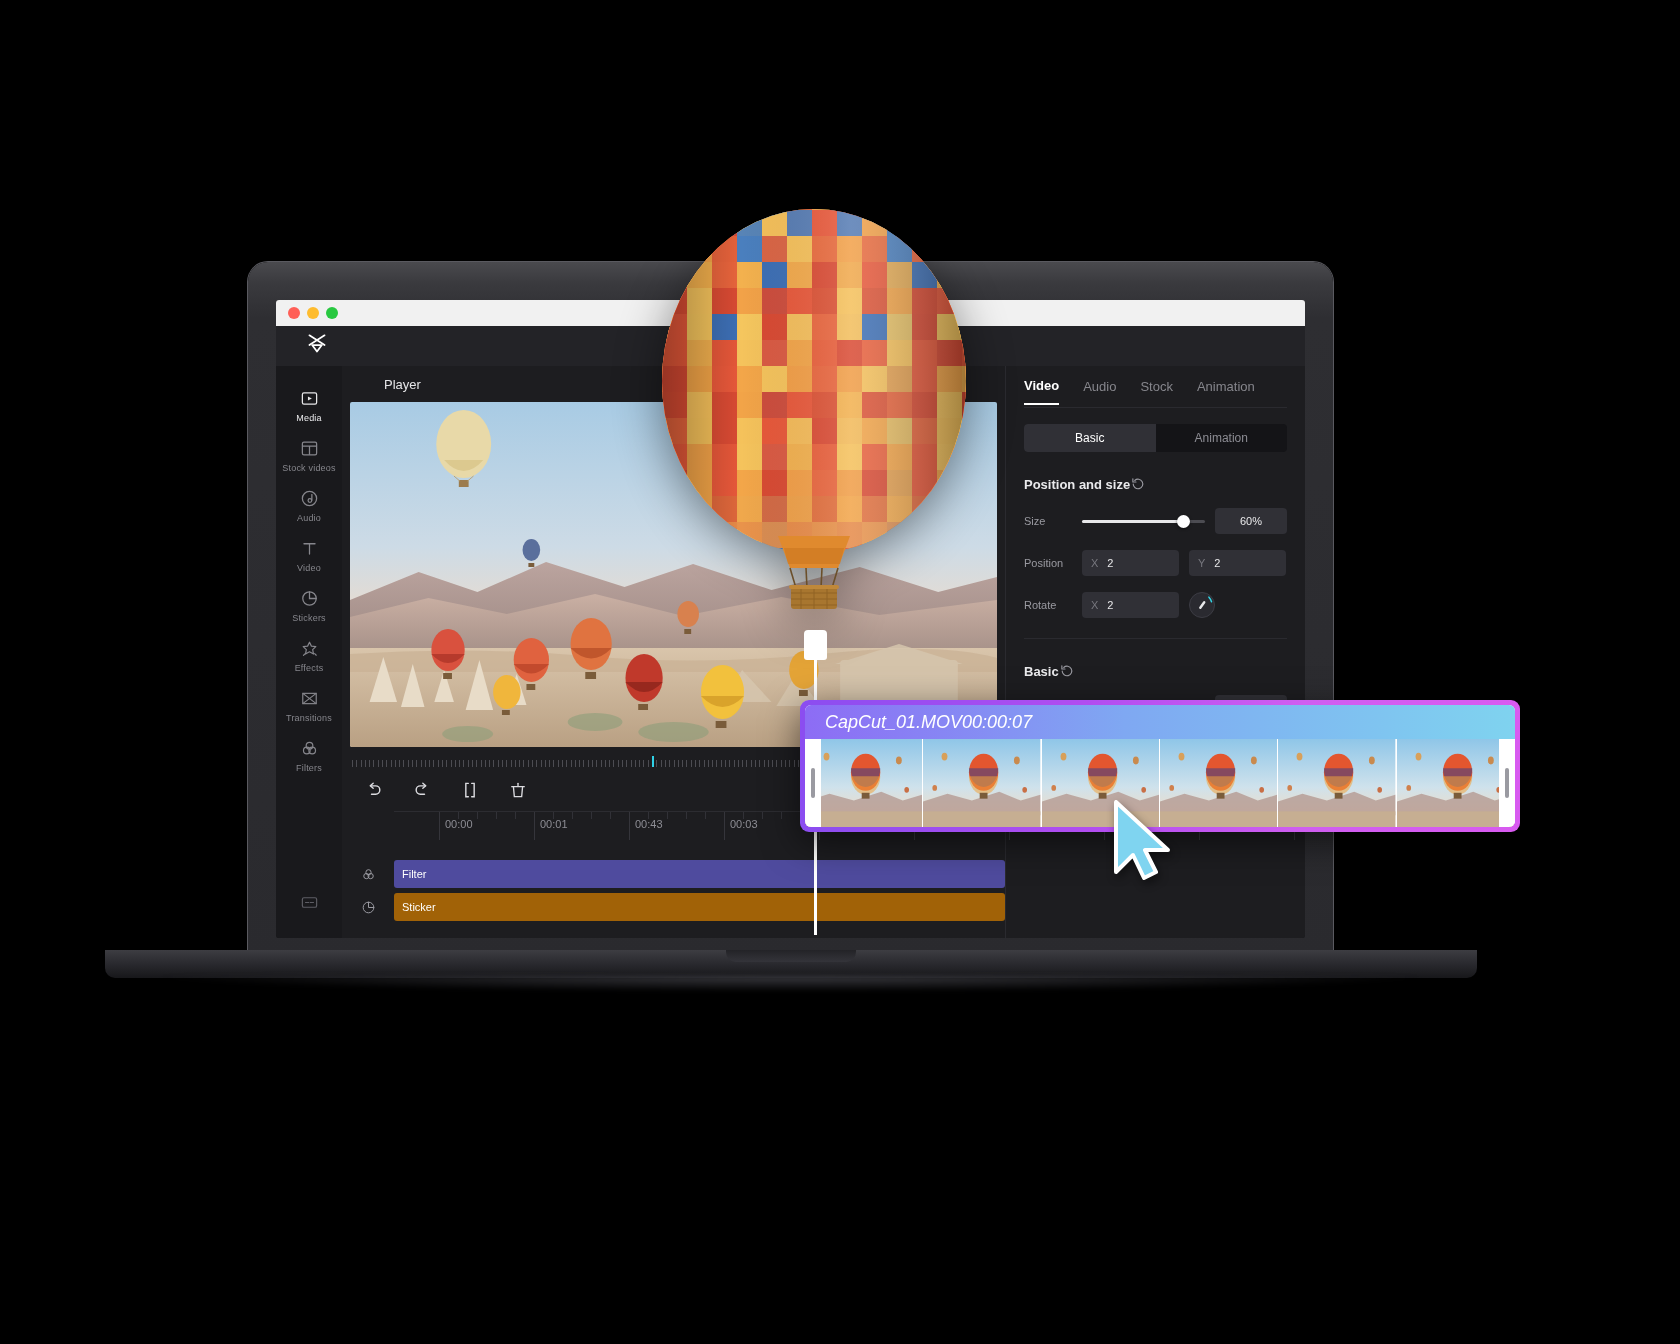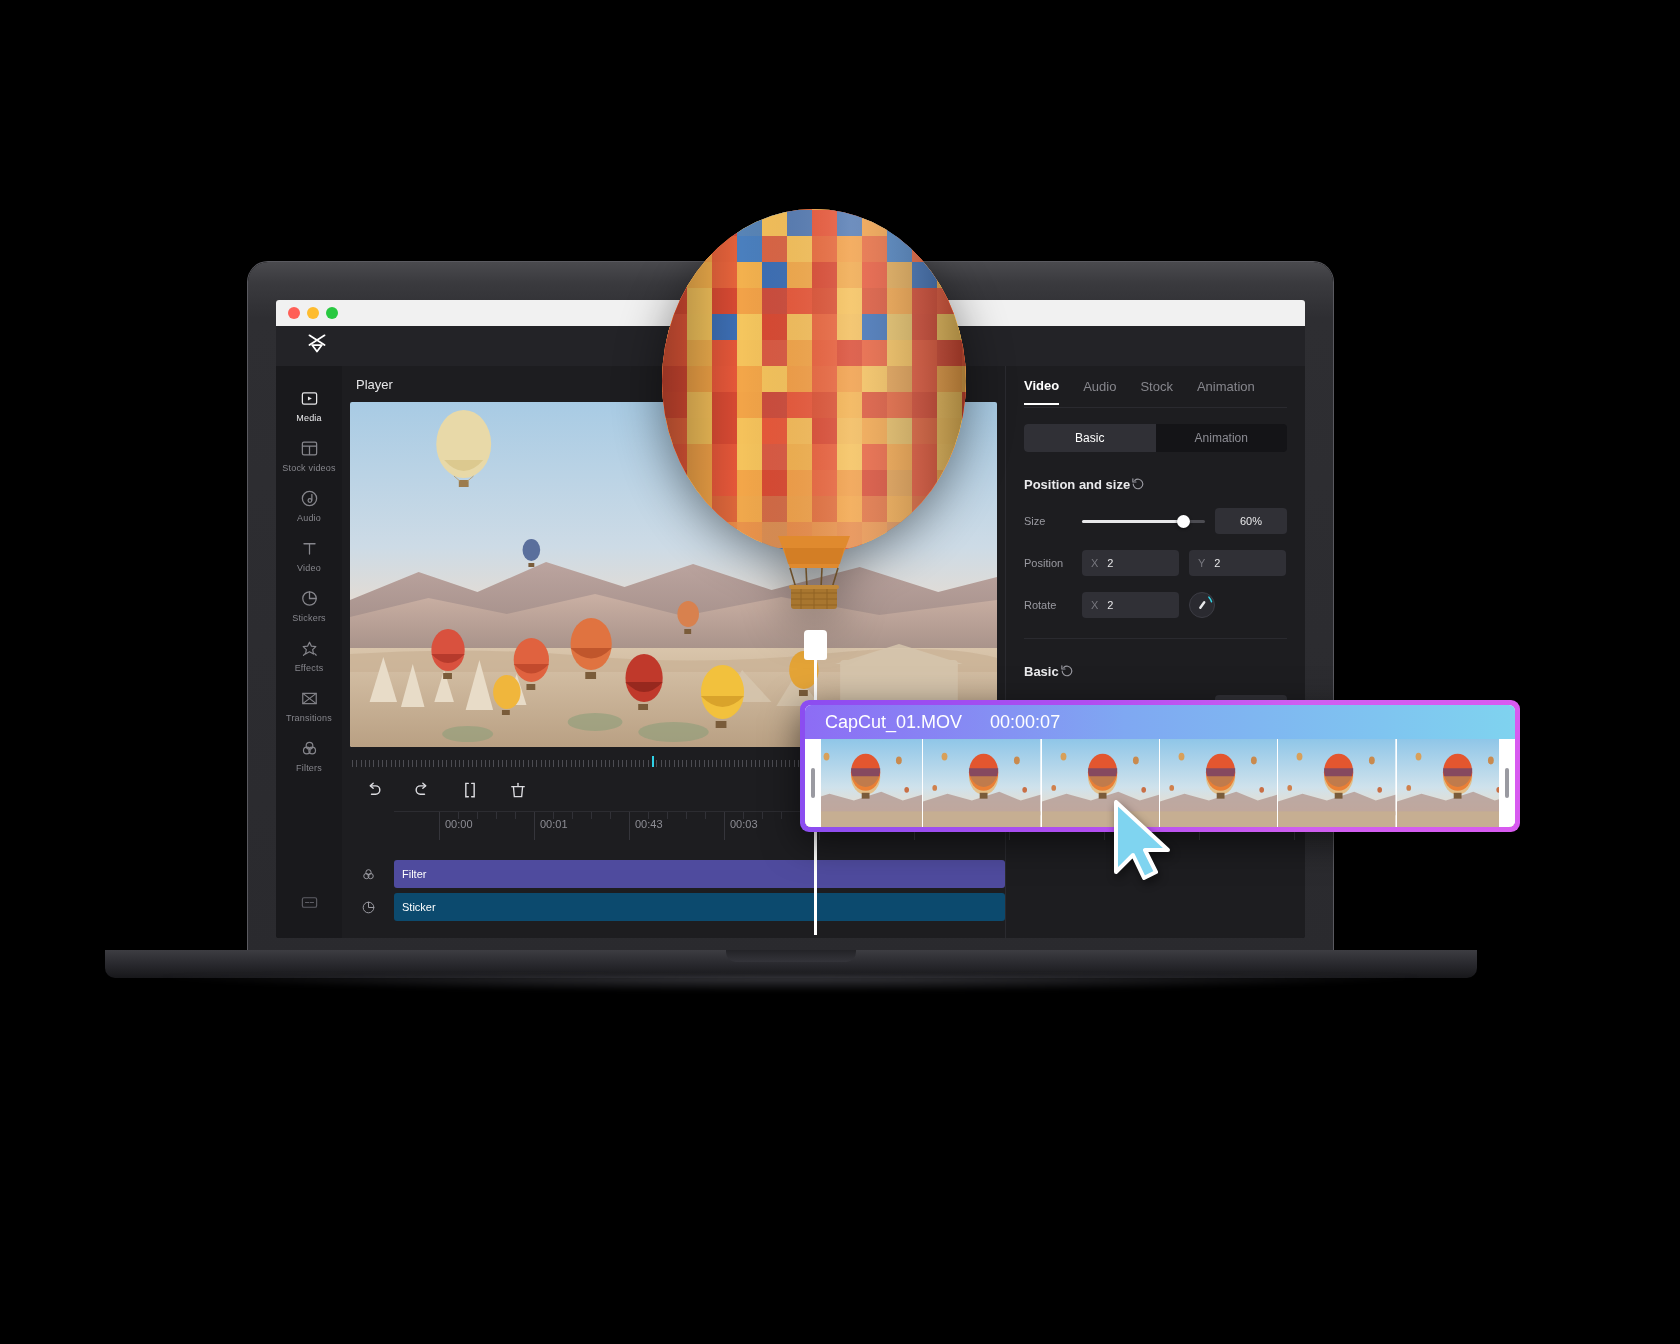--- a/index.html
+++ b/index.html
@@ -48,41 +48,41 @@
   .sidebar{ width:66px; background:#19191c; padding-top:14px; display:flex; flex-direction:column; align-items:center; }
   .sb-item{ width:66px; padding:9px 0 7px; display:flex; flex-direction:column; align-items:center; gap:5px; cursor:pointer;}
   .sb-ico{ width:19px; height:19px; display:block; }
   .sb-lab{ font-size:9px; color:#86868c; letter-spacing:.2px; white-space:nowrap;}
   .sb-item.active .sb-lab{ color:#eaeaec; }
   .sb-bottom{ margin-top:auto; padding-bottom:26px;}
 
   
   .center{ flex:1; display:flex; flex-direction:column; min-width:0; background:#1d1d20;}
   .player-head{ height:36px; display:flex; align-items:center; padding-left:14px; }
-  .player-title{ font-size:13px; color:#e6e6e8; }
+  .player-title{ font-size:13px; color:#e6e6e8;margin-left:28px; }
   .video-wrap{ margin:0 8px; position:relative; height:345px; border-radius:2px; overflow:hidden;}
   .ruler-mini{ height:18px; margin:4px 10px 0 10px; position:relative; }
   .ruler-mini .tick{ position:absolute; bottom:2px; width:1px; height:7px; background:#4c4c52;}
   .ruler-mini .tick.hi{ background:#2fd1e6; height:11px; width:2px;}
 
   .toolbar{ height:42px; display:flex; align-items:center; gap:28px; padding-left:22px; }
   .tb-btn{ width:20px; height:20px; cursor:pointer;}
 
   .tl-ruler{ height:28px; border-top:1px solid #2c2c31; position:relative; margin-left:52px;}
   .tl-ruler .majortick{position:absolute;top:0;width:1px;height:28px;background:#35353b;}
   .tl-ruler .minortick{position:absolute;top:0;width:1px;height:7px;background:#313137;}
   .tl-lab{ position:absolute; top:6px; font-size:11px; color:#8d8d94;}
 
   .tracks{ flex:1; position:relative; padding-top:22px;}
   .track{ height:26px; display:flex; align-items:center; margin-bottom:7px;}
   .track-ico{ width:52px; display:flex; justify-content:center;}
   .clip{ flex:1; height:28px; border-radius:3px; display:flex; align-items:center; padding-left:8px;
          font-size:11px; color:#fff; margin-right:0;}
   .clip.filter{background:#4f4b9e;}
-  .clip.sticker{background:#0c4a6e;}
+  .clip.sticker{background:#a16207;}
 
   
   .rpanel{ width:300px; background:#1d1d20; border-left:1px solid #2a2a2f; padding:0 18px; }
   .tabs{ display:flex; gap:24px; height:42px; align-items:center; border-bottom:1px solid #2a2a2f; position:relative;}
   .tab{ font-size:13px; color:#86868c; cursor:pointer; padding-bottom:10px; padding-top:10px;}
   .tab.active{ color:#fff; font-weight:bold; border-bottom:2px solid #fff;}
   .segctrl{ margin-top:16px; display:flex; background:#141417; border-radius:4px; height:28px; overflow:hidden;}
   .seg{ flex:1; display:flex; align-items:center; justify-content:center; font-size:12px; color:#8c8c93; cursor:pointer;}
   .seg.active{ background:#303036; color:#fff;}
   .sect-head{ display:flex; align-items:center; justify-content:flex-start; margin-top:24px;}
@@ -107,23 +107,23 @@
   
   .hero{ position:absolute; left:660px; top:196px; width:320px; height:420px; z-index:40;
      filter:drop-shadow(0 10px 24px rgba(0,0,0,.45)); }
 
   
   .floatclip{ position:absolute; left:800px; top:700px; width:720px; height:132px; z-index:60;
      background:linear-gradient(90deg,#8b4df0,#b14df0 40%,#cf5ef0 70%,#d85af0);
      border-radius:9px; padding:5px;
      box-shadow:0 10px 36px rgba(0,0,0,.55);}
   .fc-inner{ background:#fff; border-radius:6px; height:100%; overflow:hidden; display:flex; flex-direction:column;}
-  .fc-head{ height:34px; display:flex; align-items:center; gap:28px; padding-left:20px;
+  .fc-head{ height:34px; display:flex; align-items:center; padding-left:20px;
      background:linear-gradient(90deg,#8d6cf5 0%,#7fa8f2 45%,#7fd3ef 100%);
-     font-size:18px; color:#fff; }
+     font-size:18px; color:#fff;font-style:italic; }
   .fc-strip{ flex:1; display:flex; position:relative;}
   .fc-thumb{ flex:1; position:relative; overflow:hidden; border-right:1px solid rgba(255,255,255,.35);}
   .fc-handle{ position:absolute; top:0; bottom:0; width:16px; background:#fff; z-index:5;}
   .fc-handle .grip{position:absolute;left:6px;top:50%;transform:translateY(-50%);width:4px;height:30px;
      background:#9a9aa1;border-radius:2px;}
 
   
   .playhead{ position:absolute; left:814px; top:640px; width:3px; height:295px; background:#fff; z-index:55;}
   .playhead:before{ content:""; position:absolute; left:-10px; top:-10px; width:23px; height:30px;
      background:#fff; border-radius:4px 4px 3px 3px;}

